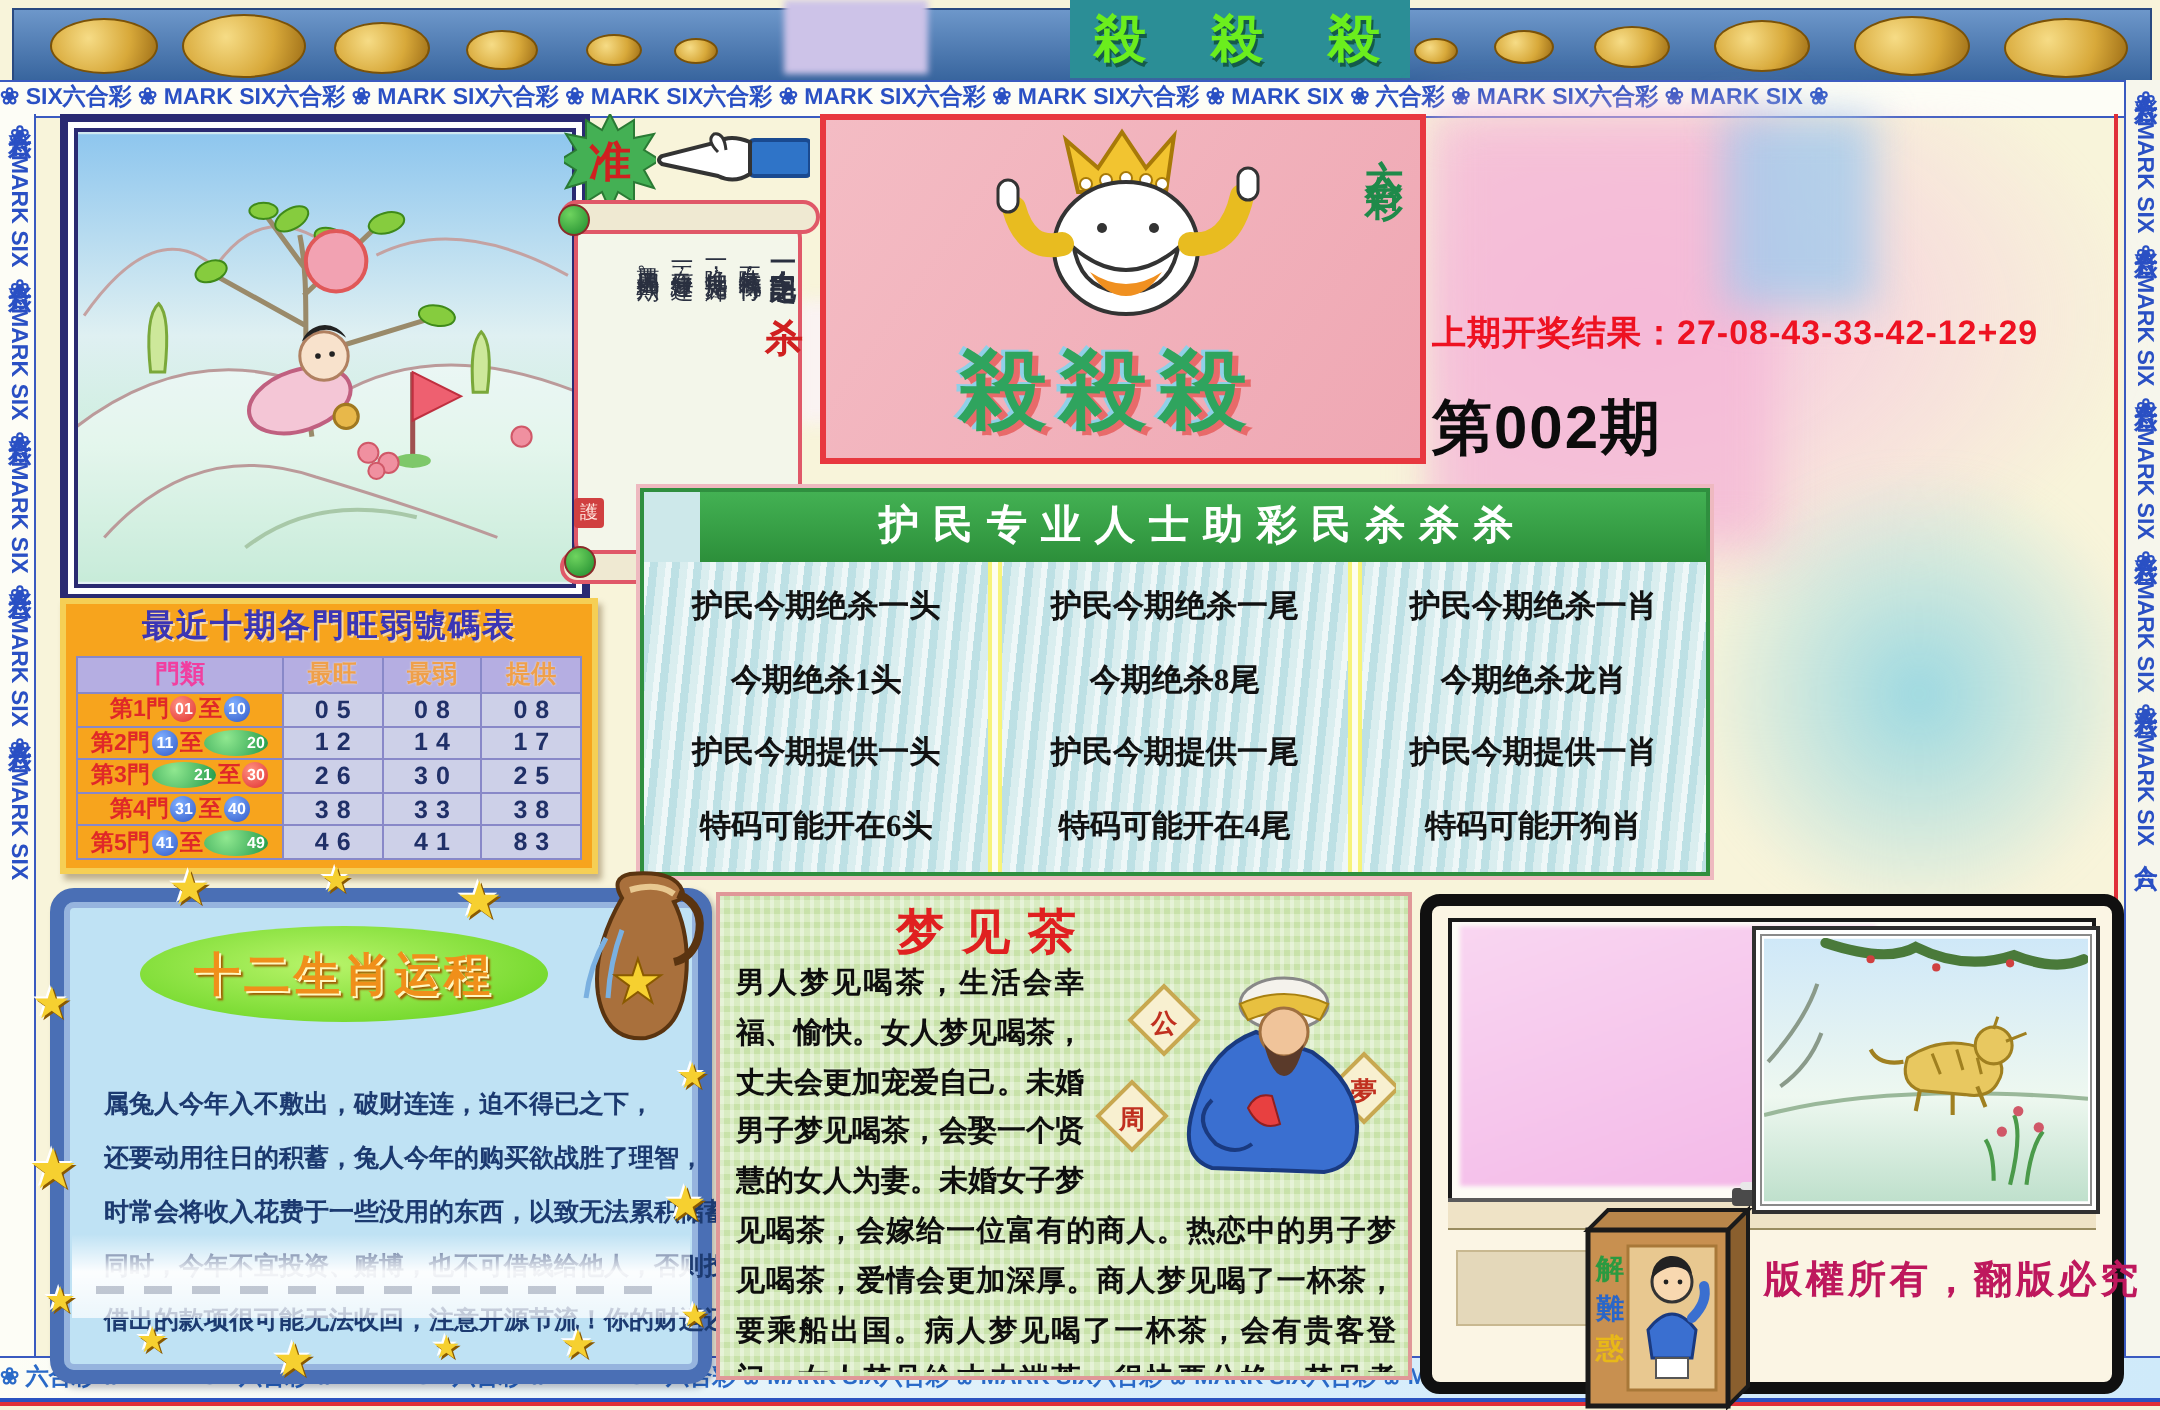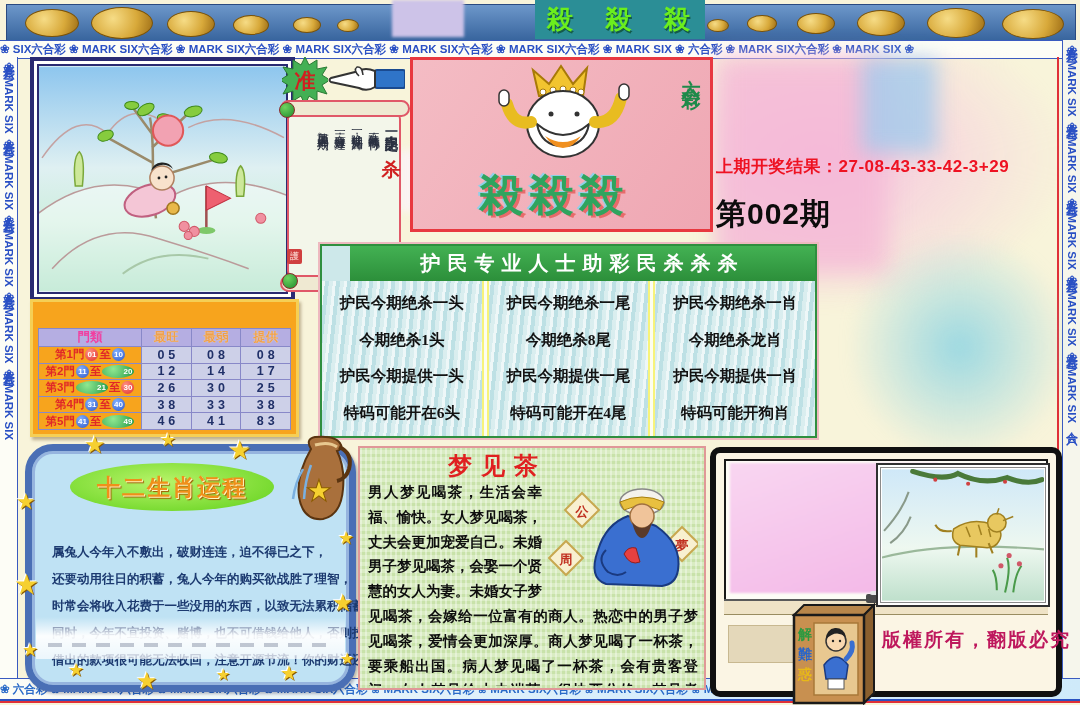--- a/index.html
+++ b/index.html
@@ -93,34 +93,34 @@
            color:#1f8a4a;font-size:19px;font-weight:900;letter-spacing:6px;font-family:"Liberation Serif",serif;}
   .box-title{position:absolute;left:0;right:14px;bottom:4px;text-align:center;font-size:44px;font-weight:900;
              color:#2fa45e;letter-spacing:6px;font-family:"Liberation Serif",serif;
              text-shadow:3px 2px 0 #e86a6a,-2px -1px 0 #8fd0e8;}
 
   
   .result-line{left:716px;top:155px;font-size:17px;font-weight:900;color:#ee1222;white-space:nowrap;letter-spacing:.5px;}
   .issue-no{left:716px;top:194px;font-size:30px;font-weight:900;color:#0c0c0c;letter-spacing:1px;}
 
   
-  .kill-table{left:320px;top:244px;width:497px;height:194px;border:2px solid #2f8f3f;box-sizing:border-box;
+  .kill-table{left:320px;top:244px;width:535px;height:194px;border:2px solid #2f8f3f;box-sizing:border-box;
               box-shadow:0 0 0 2px #eeb9c0;background:#cde8ea;padding-left:28px;}
   .kill-head{height:35px;background:linear-gradient(#43b153,#2c8f3a);color:#fff;font-weight:900;font-size:20px;
              letter-spacing:7px;text-align:center;line-height:35px;font-family:"Liberation Serif",serif;}
   .kill-body{position:absolute;left:0;right:0;top:35px;bottom:0;display:grid;grid-template-columns:1fr 7px 1fr 7px 1fr;
      background-color:#cde8ea;
      background-image:repeating-linear-gradient(96deg,rgba(255,255,255,.65) 0 3px,rgba(170,215,222,.45) 3px 7px,rgba(255,255,255,.25) 7px 11px);}
   .kill-sep{background:linear-gradient(90deg,#f7f37a 0 2px,#fdfdf0 2px 5px,#f7f37a 5px 7px);}
   .kill-col{display:flex;flex-direction:column;justify-content:space-around;align-items:center;padding:4px 0;}
   .kill-col span{font-family:"Liberation Serif",serif;font-weight:900;font-size:15.5px;color:#121212;white-space:nowrap;}
 
   
   .zodiac{left:25px;top:444px;width:331px;height:248px;background:#bfe2f4;border:7px solid #4a6fb5;
-          border-radius:28px;box-sizing:border-box;box-shadow:inset 0 0 0 3px #96b4de,2px 2px 3px rgba(0,0,40,.25);}
+          border-radius:12px;box-sizing:border-box;box-shadow:inset 0 0 0 3px #96b4de,2px 2px 3px rgba(0,0,40,.25);}
   .z-oval{position:absolute;left:38px;top:12px;width:204px;height:48px;border-radius:50%;
           background:radial-gradient(ellipse at 45% 40%,#b8f46a,#5fd01a);display:flex;align-items:center;justify-content:center;}
   .z-title{color:#f08f1a;font-weight:900;font-size:23px;letter-spacing:2px;font-family:"Liberation Serif",serif;
            text-shadow:1px 1px 0 #fff8c0,2px 2px 1px #a05c00;}
   .z-text{position:absolute;left:20px;right:28px;top:88px;}
   .z-text div{font-family:"Liberation Serif",serif;font-weight:700;font-size:12.5px;line-height:27px;
               color:#1c3a70;white-space:nowrap;}
   .z-wash{position:absolute;left:4px;right:4px;top:166px;height:42px;
           background:linear-gradient(rgba(255,255,255,0),rgba(255,255,255,.95) 45%,rgba(255,255,255,.7));}
   .z-smear{position:absolute;left:16px;right:20px;top:192px;height:4px;
@@ -251,20 +251,21 @@
           <circle cx="146" cy="158" r="5"></circle>
             <circle cx="156" cy="163" r="5"></circle>
             <circle cx="150" cy="167" r="4"></circle>
           <circle cx="222" cy="150" r="5"></circle>
         </g>
       </svg>
     </div>
   </div>
 
   <div class="abs door-table">
+    <div class="door-title">最近十期各門旺弱號碼表</div>
     <div class="door-grid">
       <div class="dh dh-first">門類</div>
       <div class="dh dh-rest">最旺</div>
       <div class="dh dh-rest">最弱</div>
       <div class="dh dh-rest">提供</div>
 
       <div class="dl">
           <span>第1門</span>
           <span class="ball ball-red">01</span>
           <span>至</span>
@@ -364,21 +365,21 @@
       <path d="M104,60 q20,2 26,-24" fill="none" stroke="#e8bc20" stroke-width="12" stroke-linecap="round"></path>
       <g fill="#fff" stroke="#333" stroke-width="1.5">
         <rect x="8" y="28" width="10" height="16" rx="5"></rect>
           <rect x="128" y="22" width="10" height="16" rx="5"></rect>
       </g>
     </svg>
     <span class="brand-v">六合彩</span>
     <div class="box-title">殺殺殺</div>
   </div>
 
-  <div class="abs result-line"><span>上期开奖结果：</span><span>27-08-43-33-42-3+29</span></div>
+  <div class="abs result-line"><span>上期开奖结果：</span><span>27-08-43-33-42-12+29</span></div>
   <div class="abs issue-no">第002期</div>
 
   <div class="abs kill-table">
     <div class="kill-head">护民专业人士助彩民杀杀杀</div>
     <div class="kill-body">
       <div class="kill-col">
         <span>护民今期绝杀一头</span>
         <span>今期绝杀1头</span>
         <span>护民今期提供一头</span>
         <span>特码可能开在6头</span>

